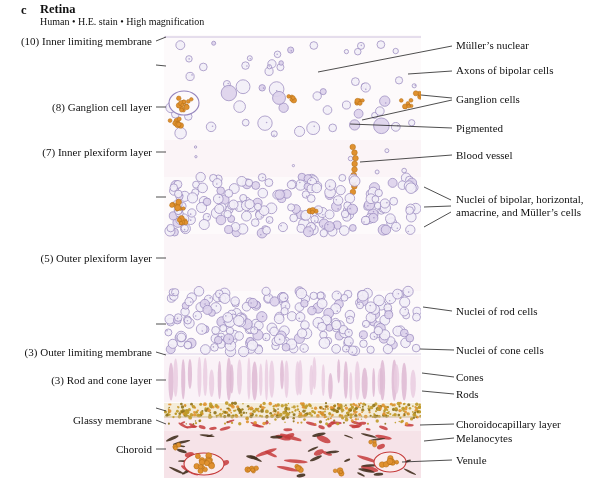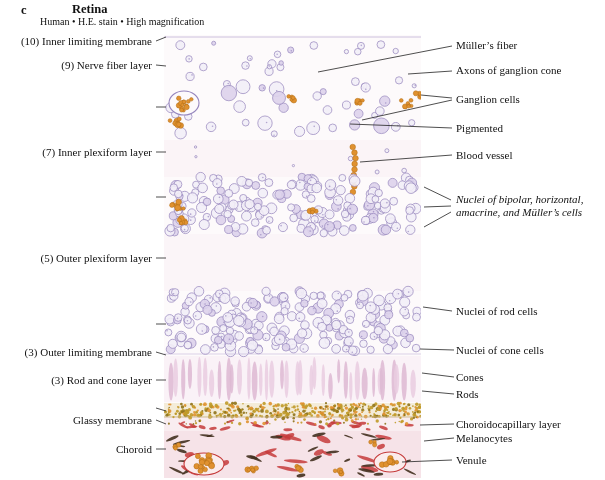--- a/index.html
+++ b/index.html
@@ -2,23 +2,23 @@
 <html><head>
 <meta charset="utf-8">
 <style>
   html,body{margin:0;padding:0;background:#fff;}
   .page{position:relative;width:605px;height:480px;background:#ffffff;overflow:hidden;
         font-family:"Liberation Serif","DejaVu Serif",serif;color:#111;}
   #figure-svg{position:absolute;left:0;top:0;}
   .lab{position:absolute;font-size:11px;line-height:1.18;white-space:nowrap;transform:translateY(-50%);}
   .lab.left{right:453px;text-align:right;}
   .lab.right{left:456px;}
-  .lab.wrap{white-space:normal;width:150px;font-style:italic;}
+  .lab.wrap{white-space:normal;width:150px;}
   .hdr-c{position:absolute;left:21px;top:3px;font-weight:bold;font-size:12.5px;}
-  .hdr-title{position:absolute;left:40px;top:2px;font-weight:bold;font-size:12.5px;margin-left:32px;}
+  .hdr-title{position:absolute;left:40px;top:2px;font-weight:bold;font-size:12.5px;}
   .hdr-sub{position:absolute;left:40px;top:16px;font-size:10px;}
 </style>
 </head>
 <body>
 
 <div class="page">
   <svg id="figure-svg" viewBox="0 0 605 480" width="605" height="480">
       <defs>
         <clipPath id="imgclip">
           <rect x="164" y="35" width="257" height="443"></rect>
@@ -1439,30 +1439,30 @@
         <line x1="454" y1="438" x2="424" y2="441"></line>
         <line x1="452" y1="460" x2="402" y2="462"></line>
       </g>
     </svg>
 
   <div class="hdr-c">c</div>
   <div class="hdr-title">Retina</div>
   <div class="hdr-sub">Human • H.E. stain • High magnification</div>
 
   <div class="lab left" style="top:41px">(10) Inner limiting membrane</div>
-  <div class="lab left" style="top:65px">(9) Nerve fiber layer</div>
+  <div class="lab left" style="top:107px">(8) Ganglion cell layer</div>
   <div class="lab left" style="top:152px">(7) Inner plexiform layer</div>
   <div class="lab left" style="top:258px">(5) Outer plexiform layer</div>
   <div class="lab left" style="top:352px">(3) Outer limiting membrane</div>
   <div class="lab left" style="top:380px">(3) Rod and cone layer</div>
   <div class="lab left" style="top:420px">Glassy membrane</div>
   <div class="lab left" style="top:449px">Choroid</div>
 
-  <div class="lab right" style="top:45px">Müller’s fiber</div>
-  <div class="lab right" style="top:70px">Axons of ganglion cone</div>
+  <div class="lab right" style="top:45px">Müller’s nuclear</div>
+  <div class="lab right" style="top:70px">Axons of bipolar cells</div>
   <div class="lab right" style="top:99px">Ganglion cells</div>
   <div class="lab right" style="top:128px">Pigmented</div>
   <div class="lab right" style="top:155px">Blood vessel</div>
   <div class="lab right wrap" style="top:206px">Nuclei of bipolar, horizontal, amacrine, and Müller’s cells</div>
   <div class="lab right" style="top:311px">Nuclei of rod cells</div>
   <div class="lab right" style="top:350px">Nuclei of cone cells</div>
   <div class="lab right" style="top:377px">Cones</div>
   <div class="lab right" style="top:394px">Rods</div>
   <div class="lab right" style="top:424px">Choroidocapillary layer</div>
   <div class="lab right" style="top:438px">Melanocytes</div>

